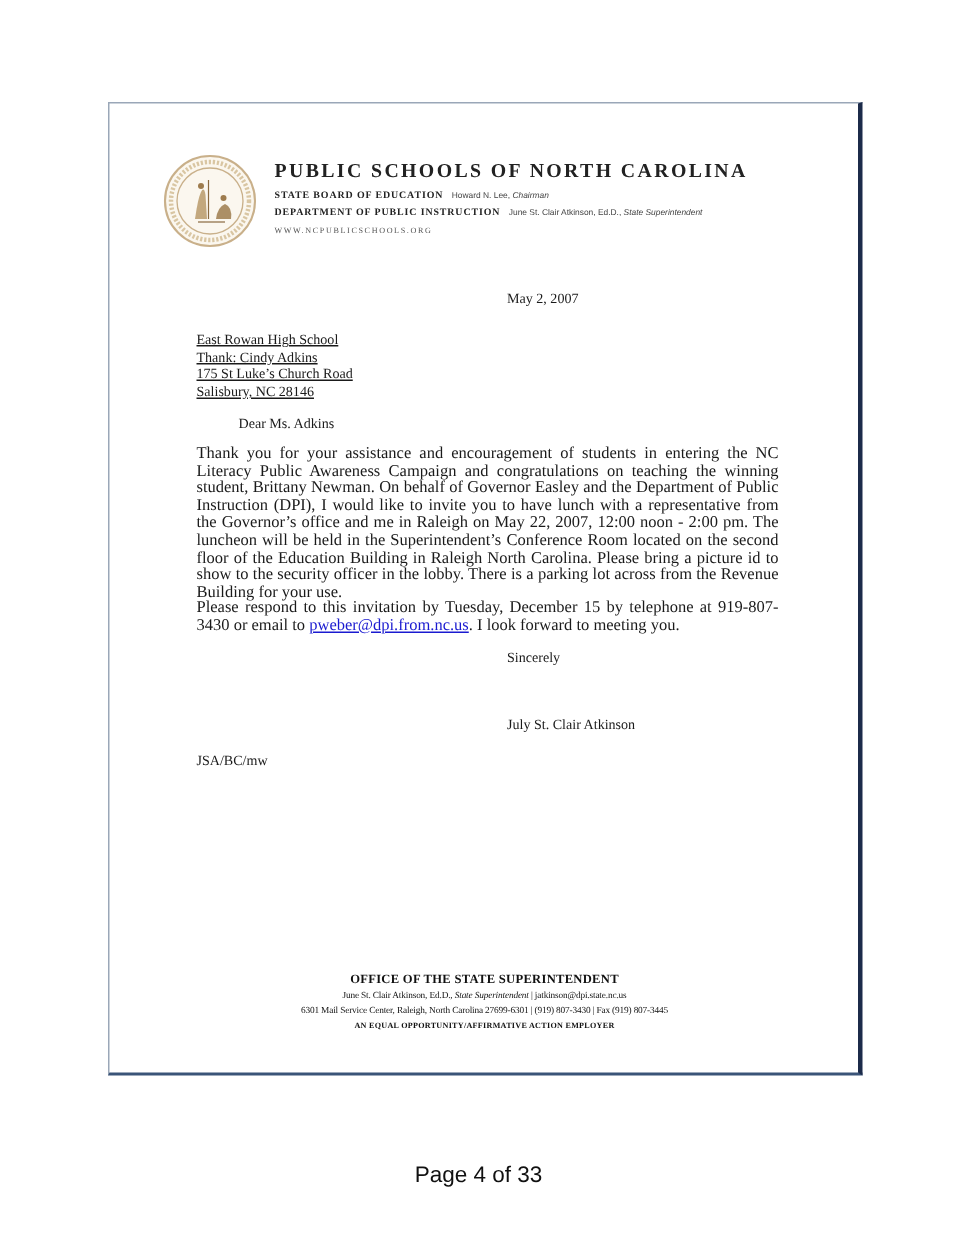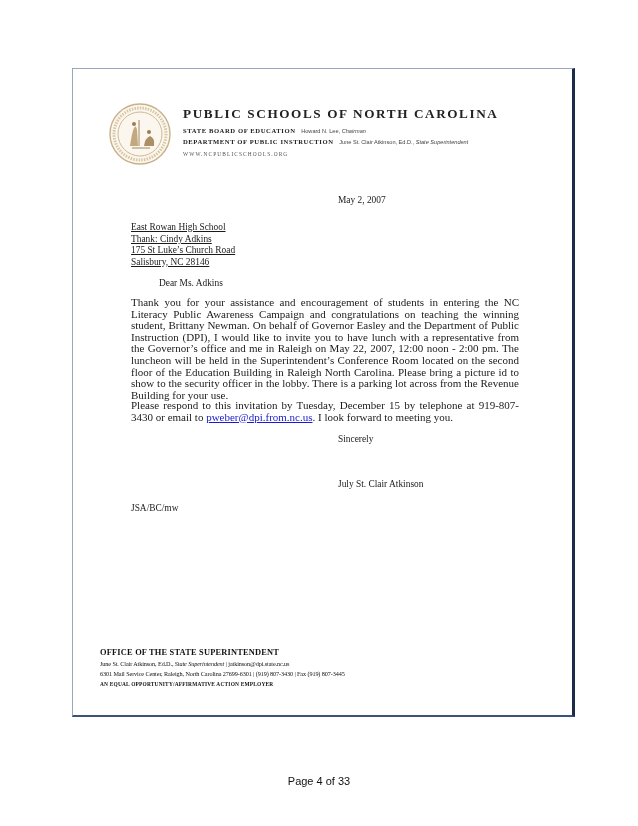--- a/index.html
+++ b/index.html
@@ -39,29 +39,29 @@
     .para {
       position: absolute; left: 131px; width: 388px; font-size: 11px; line-height: 11.6px;
       text-align: justify; color: #1a1a1a;
     }
     .para1 { top: 297px; }
     .para2 { top: 400px; }
     .email { color: #1a1ad0; text-decoration: underline; }
     .closing { left: 338px; top: 434px; }
     .signature { left: 338px; top: 479px; }
     .initials { left: 131px; top: 503px; }
-    .footer { position: absolute; left: 100px; width: 446px; text-align: left; color: #111; }
+    .footer { position: absolute; left: 100px; width: 446px; text-align: center; color: #111; }
     .f-title { top: 648px; font-size: 8.4px; font-weight: bold; letter-spacing: 0.2px; }
     .f-line { font-size: 6.2px; white-space: nowrap; letter-spacing: -0.1px; }
     .f-l1 { top: 660px; }
     .f-l2 { top: 670px; }
     .f-l3 { top: 681px; font-size: 5.4px; font-weight: bold; letter-spacing: 0.2px; }
     .page-num {
       position: absolute; left: 0; width: 638px; top: 775px; text-align: center;
-      font-family: "Liberation Sans", sans-serif; font-size: 11px; color: #111;
+      font-family: "Liberation Sans", sans-serif; font-size: 15px; color: #111;
     }
   </style>
 </head>
 <body>
 
 <div class="frame"></div>
 
 <div class="seal">
   <svg width="64" height="64" viewBox="0 0 64 64">
     <circle cx="32" cy="32" r="30" fill="#fbf7ef" stroke="#c9b08a" stroke-width="1.4"></circle>

